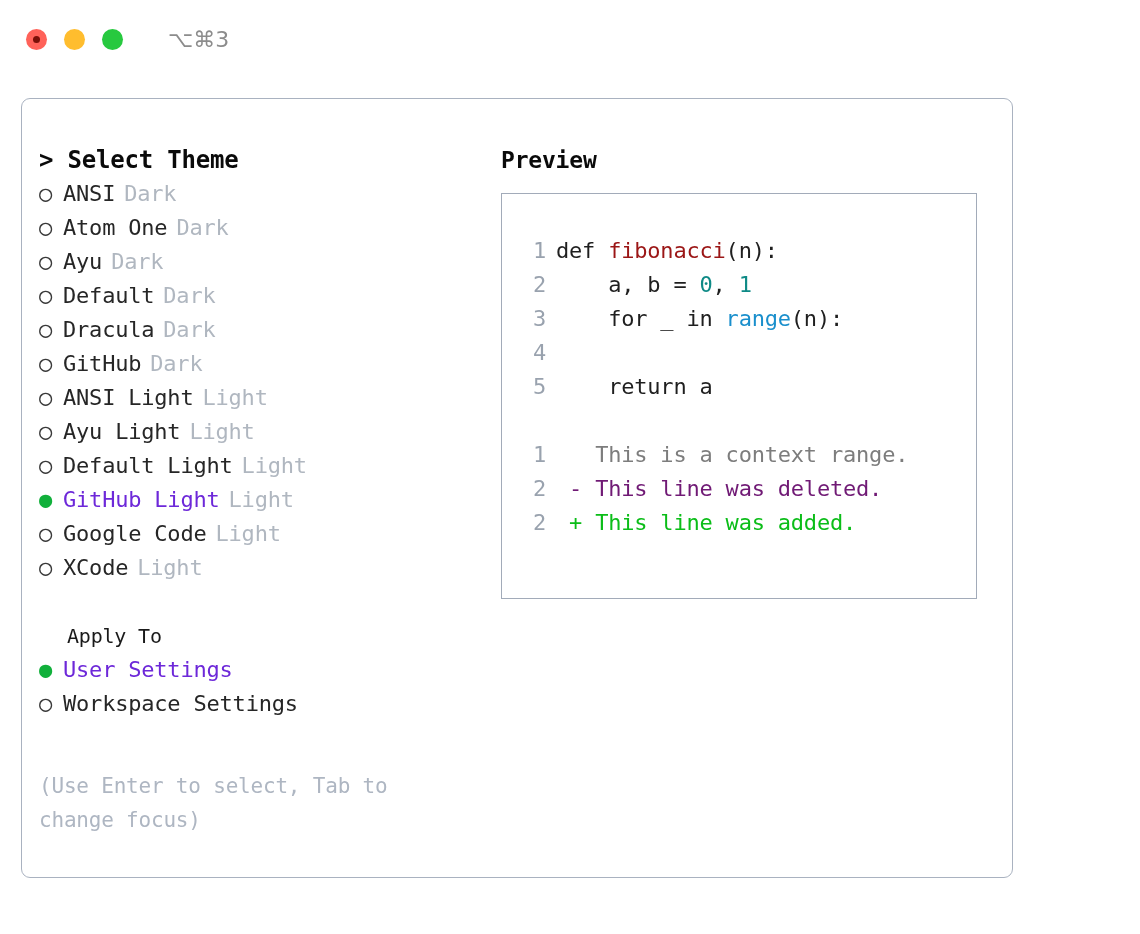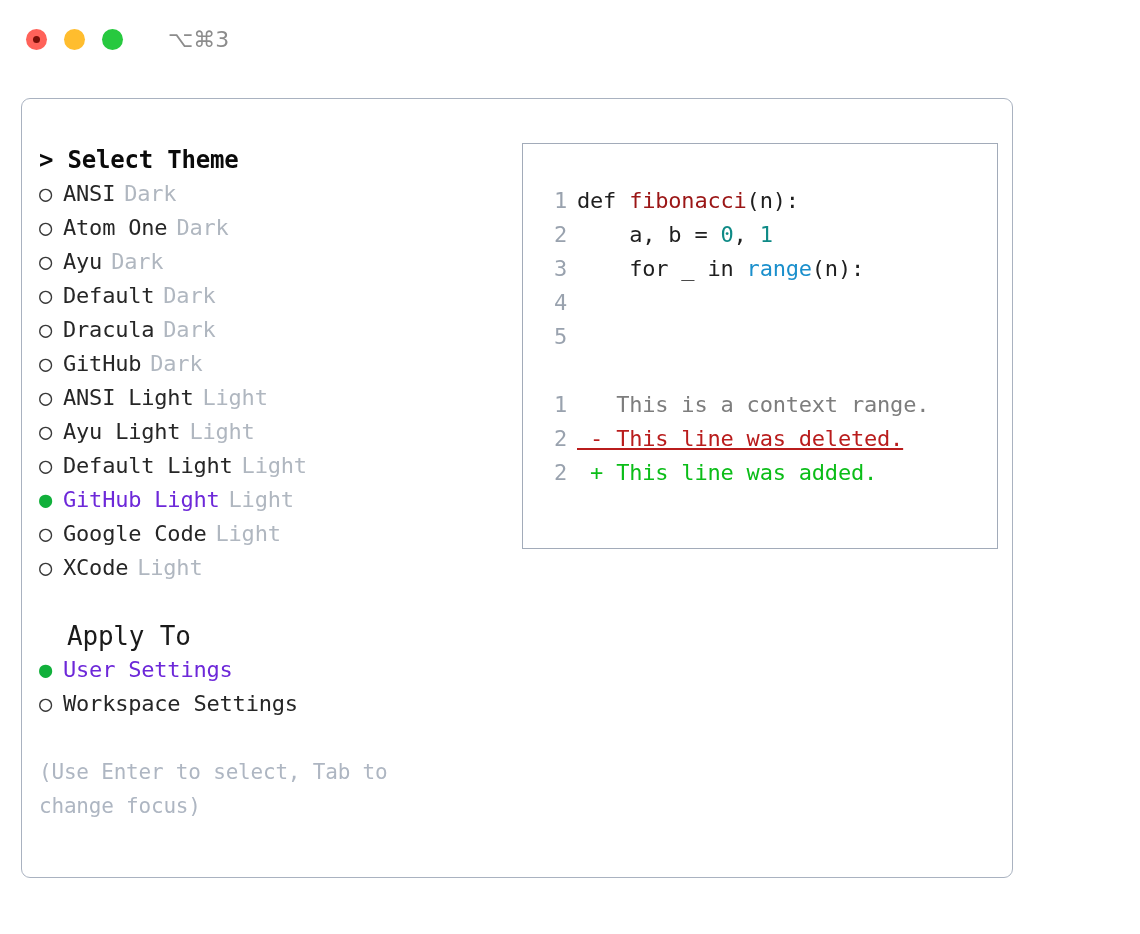--- a/index.html
+++ b/index.html
@@ -80,21 +80,20 @@
     box-sizing: border-box;
     background: #ffffff;
   }
 
   .panel-inner {
     position: absolute;
     left: 0; top: 0;
     width: 100%;
     height: 100%;
     display: flex;
-    gap: 21px;
   }
 
   
   .left-col {
     width: 470px;
     padding: 44px 0 0 17px;
     box-sizing: border-box;
   }
 
   .section-head {
@@ -126,32 +125,32 @@
 
   .theme-name { color: #262626; }
   .theme-name.sel { color: #6d28d9; }
   .theme-cat {
     color: #b0b7c0;
     padding-left: 9px;
     text-align: right;
   }
 
   .apply-head {
-    font-size: 26px;
+    font-size: 20px;
     color: #1a1a1a;
     line-height: 34px;
     padding-left: 28px;
     white-space: pre;
     letter-spacing: -0.2px;
   }
 
   .spacer-lg { height: 34px; }
 
   .hint {
-    margin-top: 34px;
+    margin-top: 48px;
     font-size: 21px;
     color: #aeb6c2;
     line-height: 34px;
     width: 400px;
     letter-spacing: -0.2px;
   }
 
   
   .right-col {
     flex: 1;
@@ -194,21 +193,21 @@
   .code-text { color: #1f1f1f; }
 
   .tok-fn    { color: #9b1616; }
   .tok-num   { color: #0e8a86; }
   .tok-call  { color: #1a8fcc; }
   .tok-plain { color: #1f1f1f; }
 
   .blank-line { height: 34px; }
 
   .diff-ctx { color: #7d7d7d; }
-  .diff-del { color: #b91c1c; text-decoration: underline; }
+  .diff-del { color: #701a75; }
   .diff-add { color: #0bbd18; }
 </style>
 </head>
 <body>
 
 <div class="window">
 
   <div class="titlebar">
     <div class="lights">
       <span class="light light-close"></span>
@@ -246,28 +245,29 @@
 
         <div id="apply-list">
             <div class="theme-row"><span class="radio radio-on">●</span><span class="theme-name sel">User Settings</span></div>
             <div class="theme-row"><span class="radio radio-off">○</span><span class="theme-name">Workspace Settings</span></div>
           </div>
 
         <div class="hint">(Use Enter to select, Tab to change focus)</div>
       </div>
 
       <div class="right-col">
+        <div class="preview-head">Preview</div>
 
         <div class="preview-box">
           <div id="code-sample">
               <div class="code-line"><span class="lineno">1</span><span class="code-text"><span class="tok-plain">def </span><span class="tok-fn">fibonacci</span><span class="tok-plain">(n):</span></span></div>
               <div class="code-line"><span class="lineno">2</span><span class="code-text"><span class="tok-plain">    a, b = </span><span class="tok-num">0</span><span class="tok-plain">, </span><span class="tok-num">1</span></span></div>
               <div class="code-line"><span class="lineno">3</span><span class="code-text"><span class="tok-plain">    for _ in </span><span class="tok-call">range</span><span class="tok-plain">(n):</span></span></div>
               <div class="code-line"><span class="lineno">4</span></div>
-              <div class="code-line"><span class="lineno">5</span></div>
+              <div class="code-line"><span class="lineno">5</span><span class="code-text"><span class="tok-plain">    return a</span></span></div>
             </div>
           <div class="blank-line"></div>
           <div id="diff-sample">
               <div class="code-line"><span class="lineno">1</span><span class="diff-ctx">   This is a context range.</span></div>
               <div class="code-line"><span class="lineno">2</span><span class="diff-del"> - This line was deleted.</span></div>
               <div class="code-line"><span class="lineno">2</span><span class="diff-add"> + This line was added.</span></div>
             </div>
         </div>
       </div>
 

